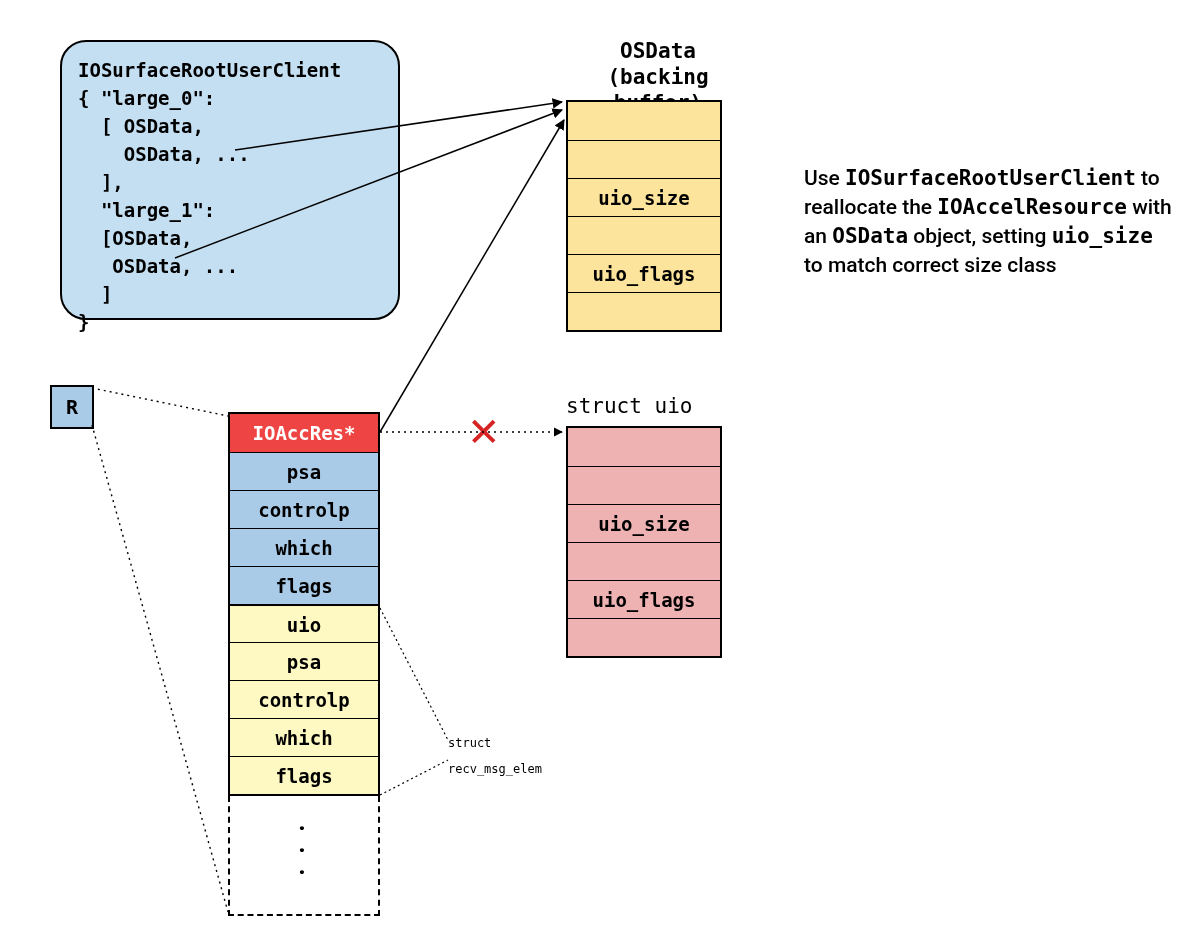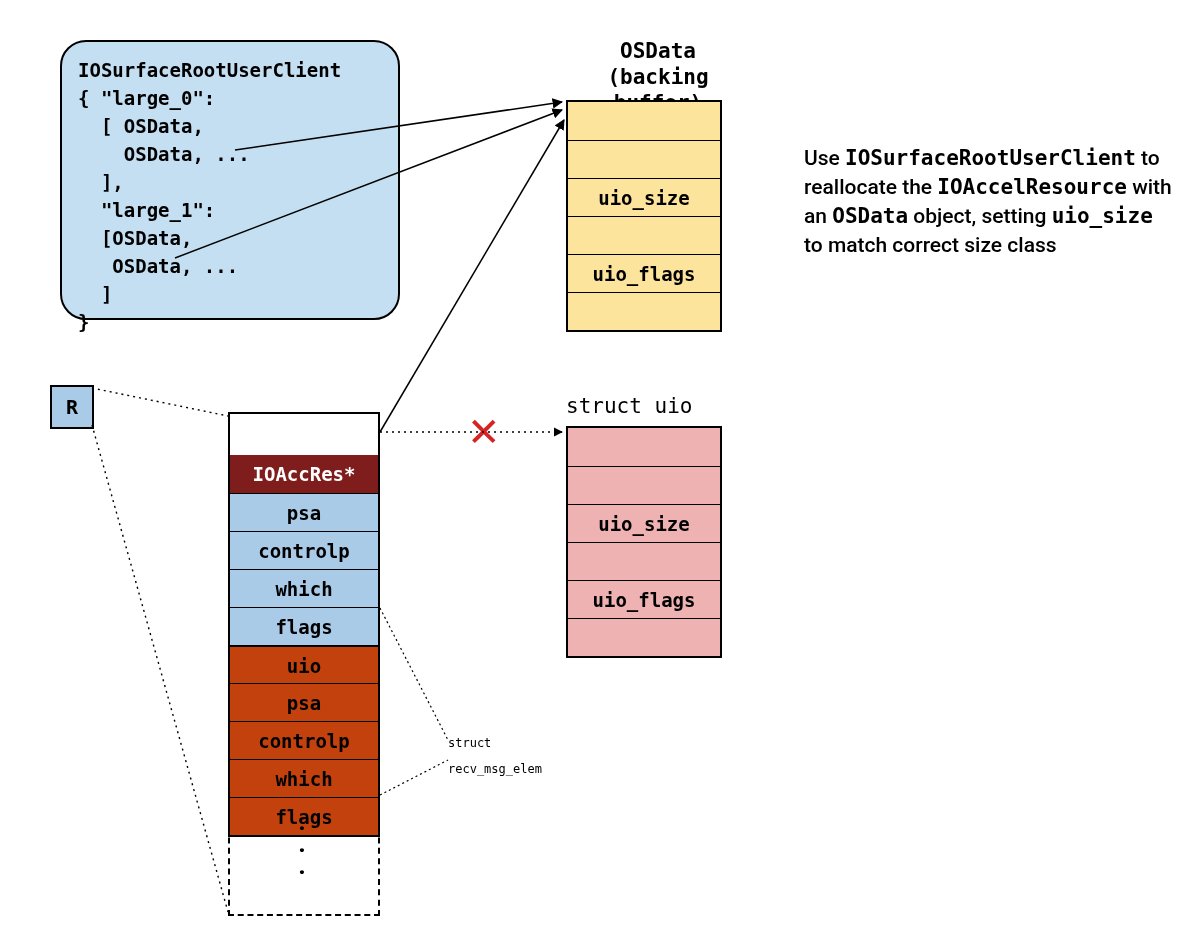--- a/index.html
+++ b/index.html
@@ -62,23 +62,23 @@
   .cell {
     height: 38px;
     line-height: 38px;
     text-align: center;
     border-top: 1px solid #000;
     font-size: 19px;
     font-weight: 600;
     box-sizing: border-box;
   }
   .cell.first { border-top: none; }
-  .cell.red { background: #7f1d1d; color: #fff; margin-top: 41px; }
+  .cell.red { background: #ef4444; color: #fff; }
   .cell.blue { background: #a9cbe8; }
-  .cell.purple { background: #c2410c; }
+  .cell.purple { background: #fef9c3; }
   .strong-top { border-top: 2px solid #000; }
   .dashed-box {
     position: absolute;
     left: 228px;
     top: 796px;
     width: 152px;
     height: 120px;
     border-left: 2px dashed #000;
     border-right: 2px dashed #000;
     border-bottom: 2px dashed #000;
@@ -134,21 +134,21 @@
     left: 448px;
     top: 730px;
     font-size: 12px;
     font-weight: 400;
     line-height: 26px;
   }
   
   .explain {
     position: absolute;
     left: 804px;
-    top: 144px;
+    top: 164px;
     width: 370px;
     font-size: 21px;
     line-height: 29px;
     font-weight: 500;
   }
   .explain .mono { font-weight: 600; }
   
   svg.overlay {
     position: absolute;
     left: 0;

